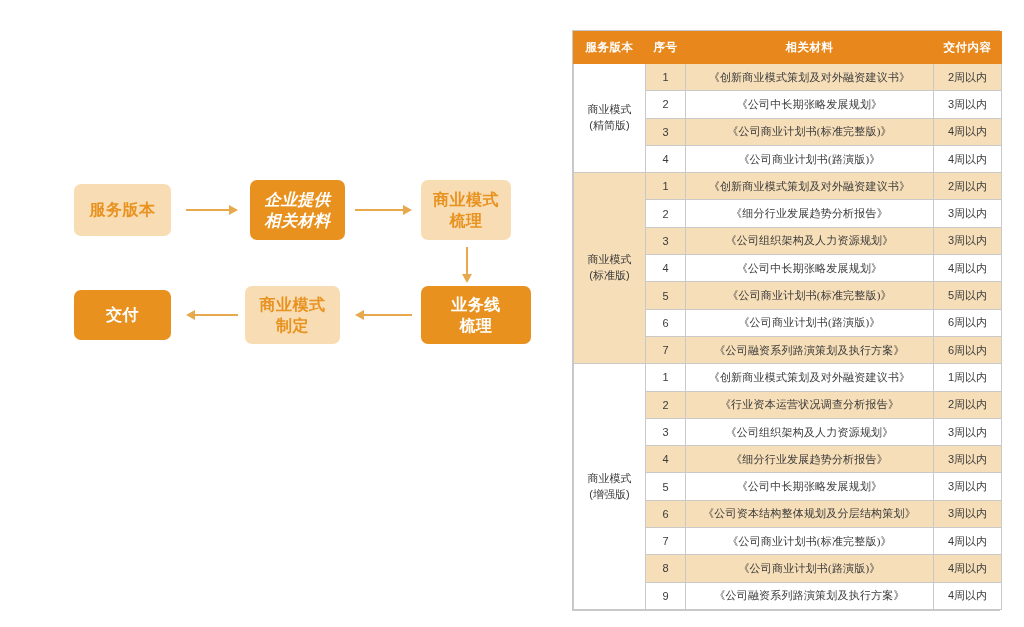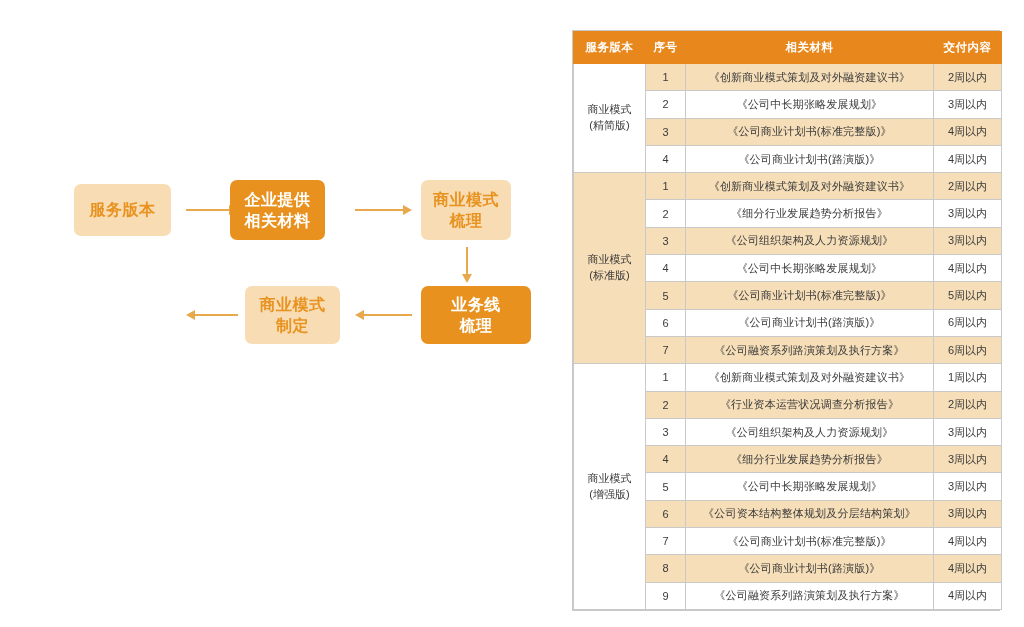--- a/index.html
+++ b/index.html
@@ -28,21 +28,21 @@
     font-size:16px;
     line-height:1.32;
     letter-spacing:.5px;
     box-sizing:border-box;
   }
   .node.light{ background:#F8DCB4; color:#E8921F; }
   .node.dark { background:#E8911E; color:#ffffff; }
 
   
   #n-service   { left:74px;  top:184px; width:97px;  height:52px; }
-  #n-materials { left:230px; top:180px; width:95px;  height:60px; }
+  #n-materials { left:250px; top:180px; width:95px;  height:60px;font-style:italic; }
   #n-bizmodel  { left:421px; top:180px; width:90px;  height:60px; }
   #n-bizline   { left:421px; top:286px; width:110px;  height:58px; }
   #n-formulate { left:245px; top:286px; width:95px;  height:58px; }
   #n-deliver   { left:74px;  top:290px; width:97px;  height:50px; }
 
   .conn{ position:absolute; }
   .conn .shaft{ position:absolute; background:#E8A84C; }
   .conn .head { position:absolute; width:0;height:0; }
 
   
@@ -112,21 +112,21 @@
   col.c-index  { width:40px; }
   col.c-content{ width:248px; }
   col.c-time   { width:68px; }
 
   tbody td{ height:26.3px; }
   td.version-cell{
     font-size:11px;
     line-height:1.45;
     color:#3A3A3A;
   }
-  td.content-cell{ letter-spacing:.2px; }
+  td.content-cell{ letter-spacing:.2px;font-family:Liberation Serif, serif; }
   tr.shaded td{ background:#F6DEB8; }
   tr.plain  td{ background:#ffffff; }
   td.version-cell.shaded-group{ background:#F6DEB8 !important; }
   td.version-cell.white-group { background:#ffffff !important; }
 </style>
 </head>
 <body>
 
 <div id="flowchart">
 
@@ -180,20 +180,23 @@
       <span>商业模式</span><br>
       <span>制定</span>
     </span>
   </div>
 
   <div class="conn arrow-l" id="c-5">
     <span class="shaft"></span>
     <span class="head"></span>
   </div>
 
+  <div class="node dark" id="n-deliver">
+    <span>交付</span>
+  </div>
 
 </div>
 
 <div id="table-panel">
   <table>
     <colgroup>
       <col class="c-version">
         <col class="c-index">
         <col class="c-content">
         <col class="c-time">

